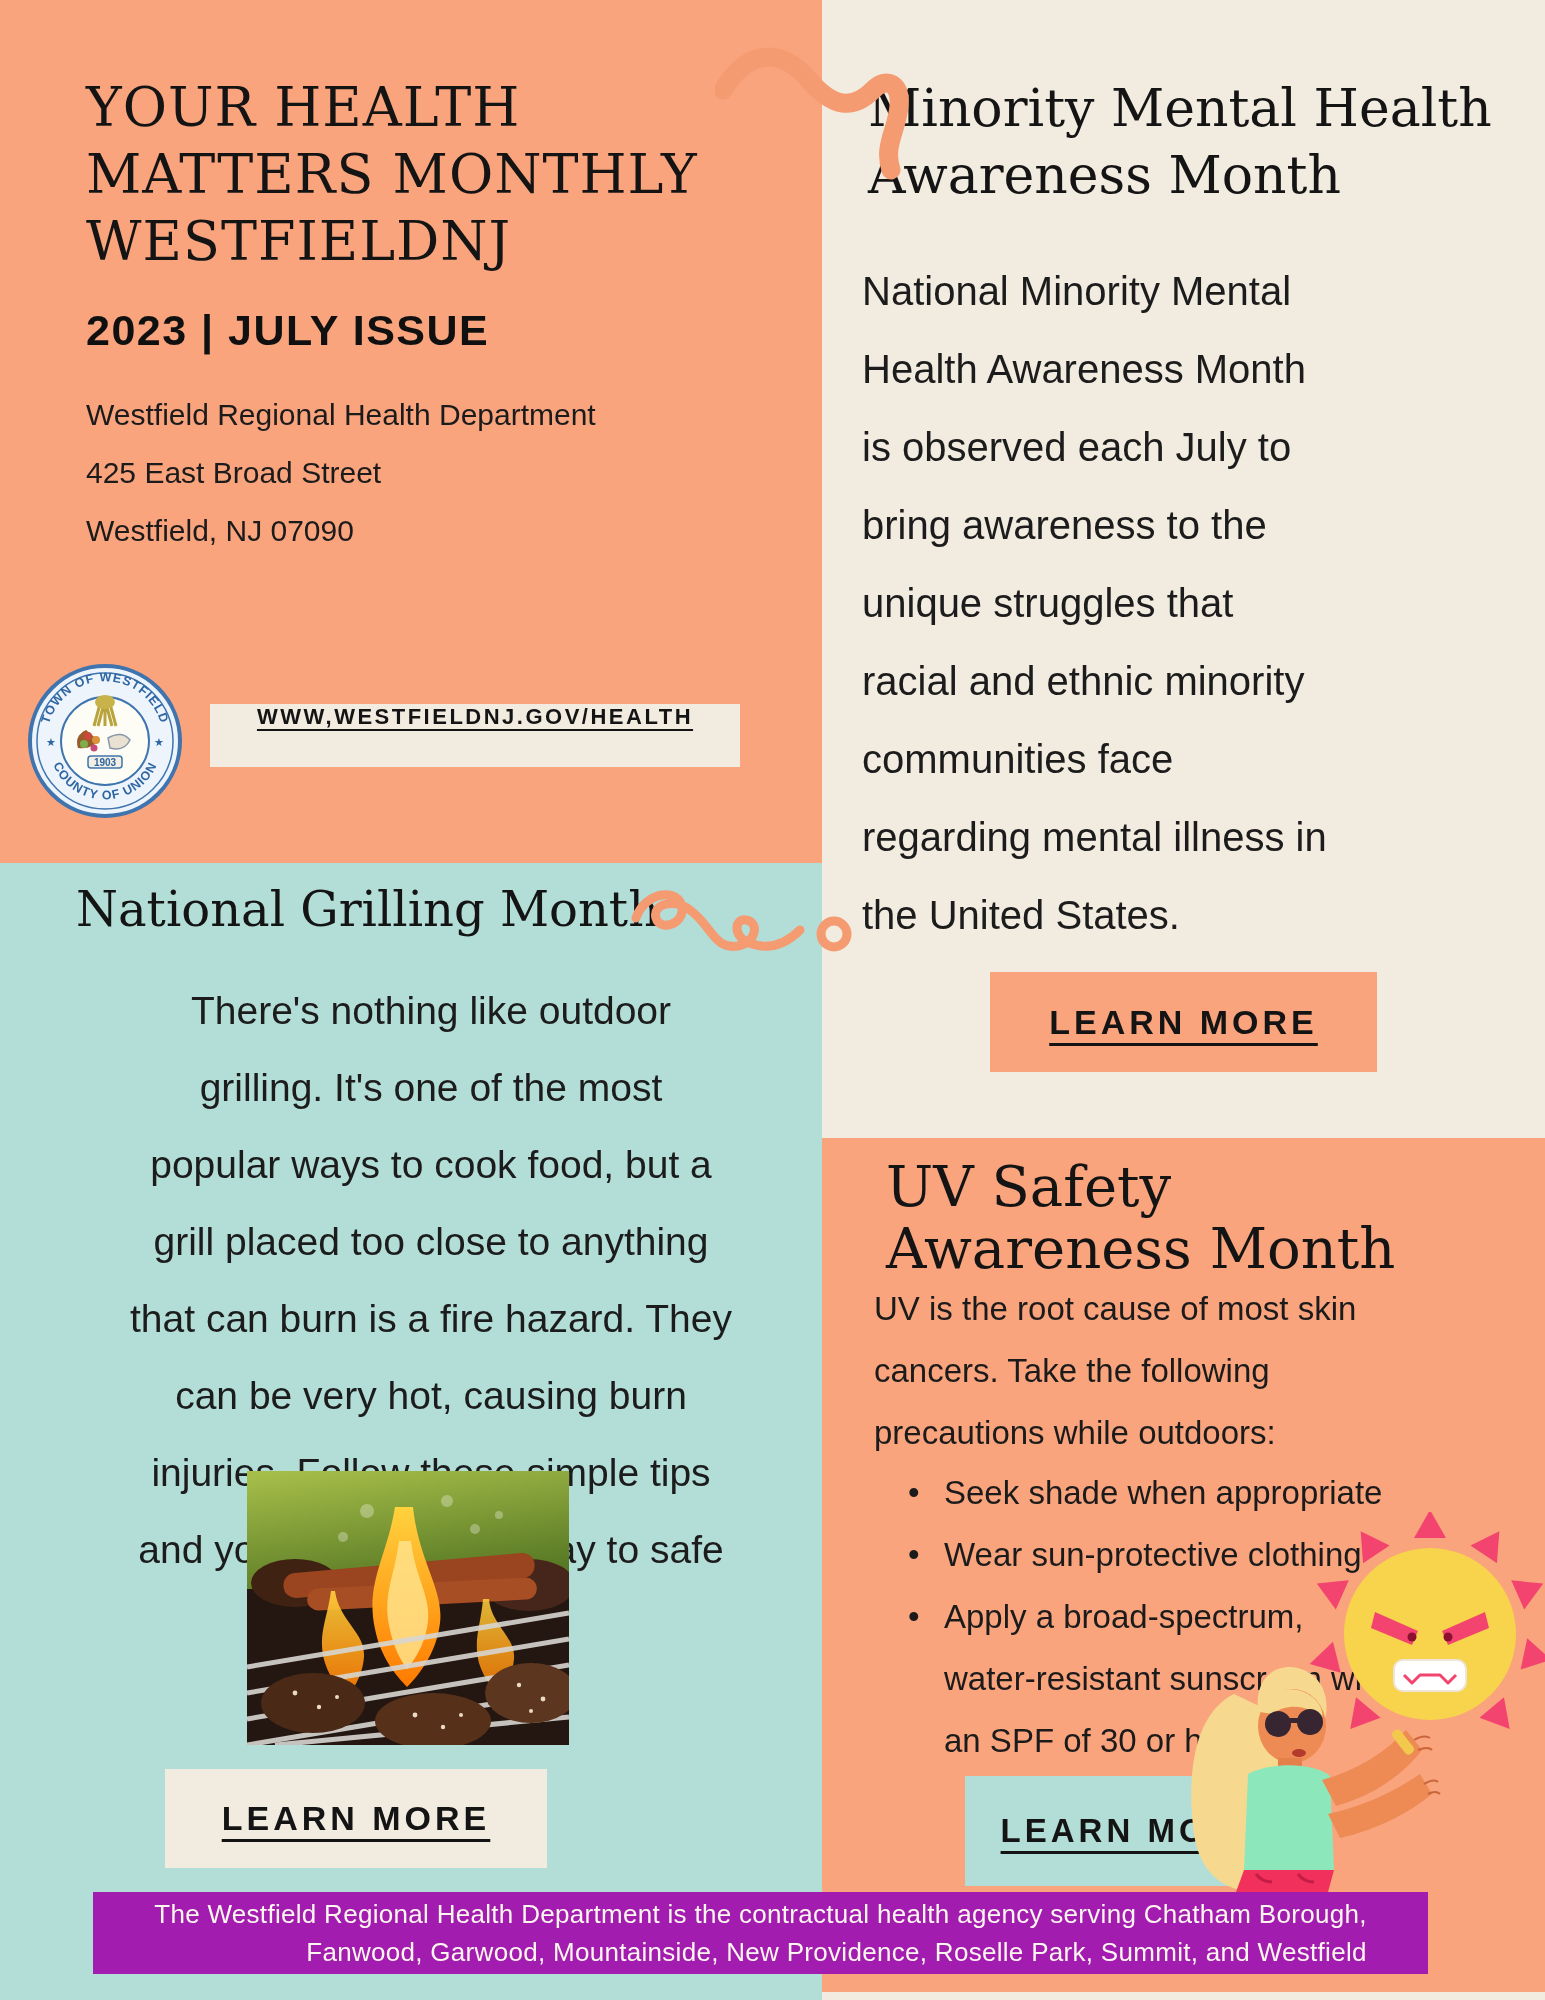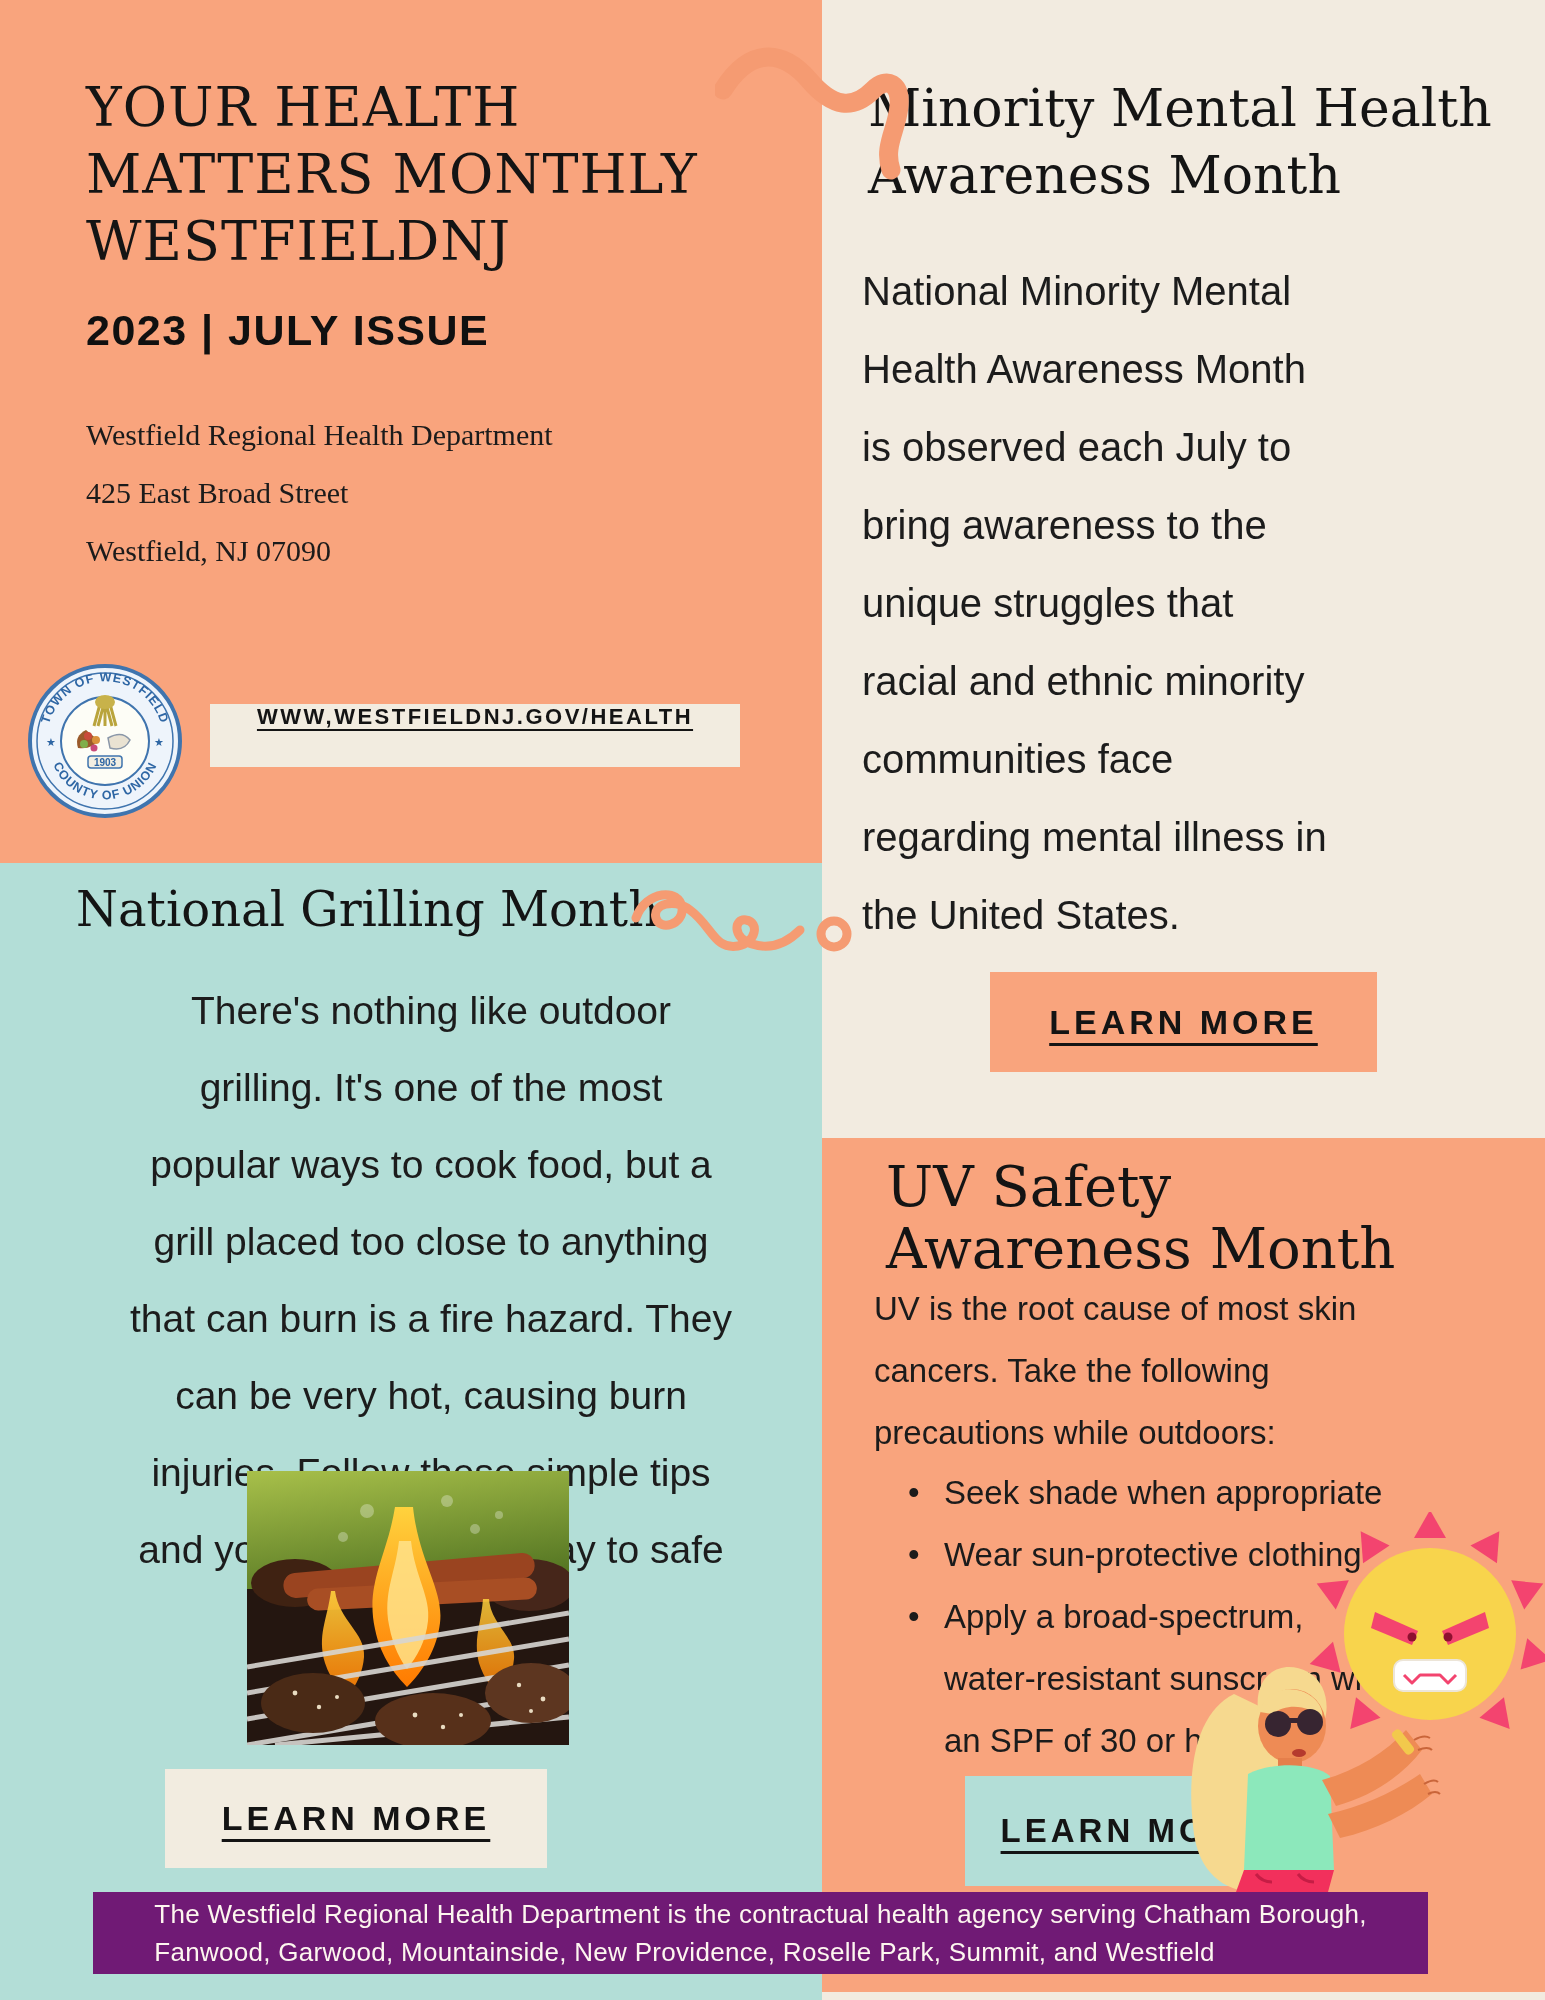--- a/index.html
+++ b/index.html
@@ -12,21 +12,21 @@
   .bg{position:absolute;}
   .bg-left-teal{left:0;top:0;width:822px;height:2000px;background:#b3ded7;}
   .bg-left-peach{left:0;top:0;width:822px;height:863px;background:#f9a47d;}
   .bg-right-cream{left:822px;top:0;width:723px;height:2000px;background:#f2ebe0;}
   .bg-right-peach{left:822px;top:1138px;width:723px;height:854px;background:#f9a47d;}
 
   
   .display{font-family:"DejaVu Serif",serif;font-weight:400;color:#141414;}
   .masthead-title{left:86px;top:74px;width:640px;font-size:54px;line-height:67px;letter-spacing:1px;}
   .issue{left:86px;top:306px;font-size:43px;font-weight:700;letter-spacing:1.5px;color:#101010;}
-  .info{left:86px;top:406px;font-size:30px;line-height:58px;color:#1b1b1b;font-family:Liberation Serif, serif;}
+  .info{left:86px;top:386px;font-size:30px;line-height:58px;color:#1b1b1b;}
 
   .website-btn{left:210px;top:704px;width:530px;height:63px;background:#f2ece0;
                display:flex;justify-content:center;cursor:pointer;}
   .website-btn span{font-size:22px;font-weight:700;letter-spacing:2.5px;text-decoration:underline;
                     text-underline-offset:5px;color:#141414;}
 
   .h-minority{left:868px;top:75px;width:660px;font-size:52px;line-height:67px;}
   .body-minority{left:862px;top:252px;width:660px;font-size:40px;line-height:78px;color:#1c1c1c;}
 
   .h-grilling{left:76px;top:880px;width:620px;font-size:48px;line-height:58px;}
@@ -48,22 +48,22 @@
   .cta-grilling span{font-size:34px;}
   .cta-uv{left:965px;top:1776px;width:333px;height:110px;background:#b3ded7;z-index:2;}
   .cta-uv span{font-size:33px;}
 
   .photo{left:247px;top:1471px;width:322px;height:274px;z-index:2;}
   .illu{left:1172px;top:1512px;width:373px;height:380px;z-index:3;}
   .squiggle-top{left:715px;top:38px;width:200px;height:145px;z-index:2;}
   .squiggle-loop{left:628px;top:884px;width:250px;height:92px;z-index:2;}
   .seal{left:28px;top:664px;width:154px;height:154px;z-index:2;}
 
-  .footer-band{left:93px;top:1892px;width:1335px;height:82px;background:#701a75;z-index:4;
-               display:flex;align-items:center;justify-content:center;text-align:left;}
+  .footer-band{left:93px;top:1892px;width:1335px;height:82px;background:#a21caf;z-index:4;
+               display:flex;align-items:center;justify-content:center;text-align:right;}
   .footer-band div{color:#fdf6ef;font-size:26px;line-height:38px;letter-spacing:.3px;}
 </style>
 </head>
 <body>
 
 <div class="canvas">
 
   <div class="bg bg-left-teal"></div>
   <div class="bg bg-left-peach"></div>
   <div class="bg bg-right-cream"></div>

